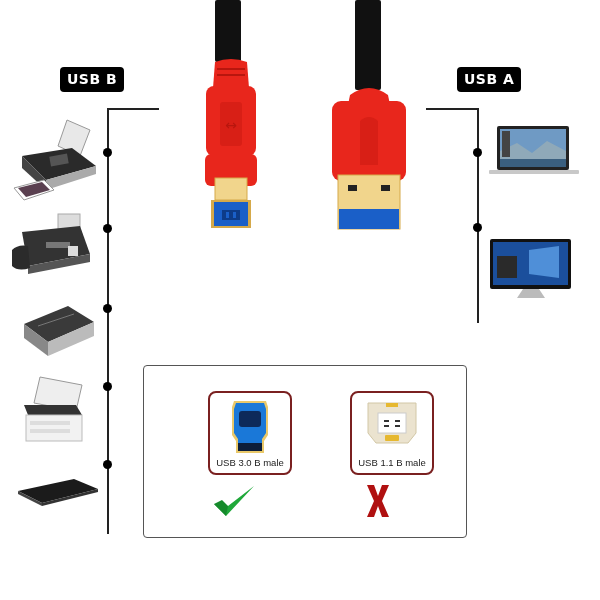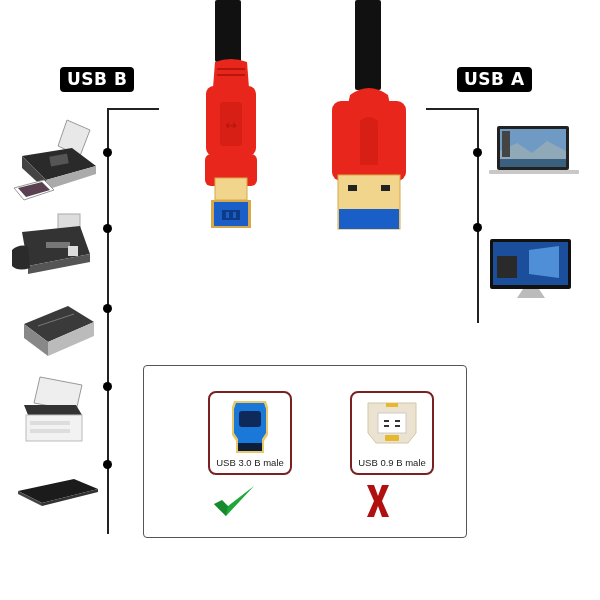--- a/index.html
+++ b/index.html
@@ -1,20 +1,20 @@
 <!DOCTYPE html>
 <html><head>
 <meta charset="utf-8">
 <style>
   html, body { margin: 0; padding: 0; background: #ffffff; }
   body { width: 600px; height: 600px; position: relative; overflow: hidden; font-family: "Liberation Sans", sans-serif; }
   .abs { position: absolute; }
   .label-pill {
     position: absolute; background: #000; color: #fff; font-weight: bold;
-    font-family: "DejaVu Sans", sans-serif; font-size: 17px; letter-spacing: 0.5px;
+    font-family: "DejaVu Sans", sans-serif; font-size: 14px; letter-spacing: 0.5px;
     border-radius: 4px; padding: 2px 7px 3px 7px; line-height: 20px;
   }
   .vline { position: absolute; width: 2px; background: #222; }
   .hline { position: absolute; height: 2px; background: #222; }
   .dot { position: absolute; width: 9px; height: 9px; border-radius: 50%; background: #000; }
   .device { position: absolute; }
   .compare-box {
     position: absolute; left: 143px; top: 365px; width: 322px; height: 171px;
     border: 1.5px solid #555; border-radius: 4px; background: #fff;
   }
@@ -158,21 +158,21 @@
     <svg width="80" height="60" viewBox="0 0 80 60" style="position:absolute;left:0;top:4px;">
       <path d="M16 6 L64 6 L64 36 L56 46 L24 46 L16 36 Z" fill="#ebe3cf" stroke="#d2c7a6"></path>
       <rect x="34" y="6" width="12" height="4" fill="#e6b830"></rect>
       <rect x="26" y="16" width="28" height="20" fill="#ffffff" stroke="#ccc"></rect>
       <rect x="32" y="23" width="5" height="2" fill="#333"></rect>
       <rect x="43" y="23" width="5" height="2" fill="#333"></rect>
       <rect x="32" y="28" width="5" height="2" fill="#333"></rect>
       <rect x="43" y="28" width="5" height="2" fill="#333"></rect>
       <rect x="33" y="38" width="14" height="6" rx="1" fill="#e6b830"></rect>
     </svg>
-    <div class="conn-label">USB 0.9 B male</div>
+    <div class="conn-label">USB 1.1 B male</div>
   </div>
   <svg class="abs" style="left:68px;top:118px;" width="44" height="36" viewBox="0 0 44 36">
     <path d="M2 20 L14 32 L42 2 L16 22 Z" fill="#1fa83a"></path>
     <path d="M2 20 L10 16 L16 22 L14 32 Z" fill="#168a2c"></path>
   </svg>
   <svg class="abs" style="left:222px;top:118px;" width="24" height="34" viewBox="0 0 24 34">
     <path d="M1 1 L8 1 L12 12 L16 1 L23 1 L16 17 L23 33 L16 33 L12 22 L8 33 L1 33 L8 17 Z" fill="#b01010"></path>
   </svg>
 </div>
 

